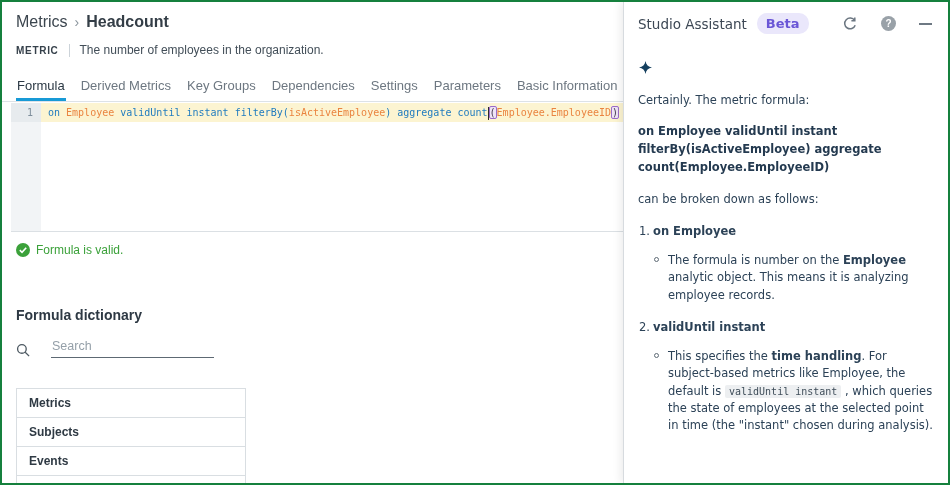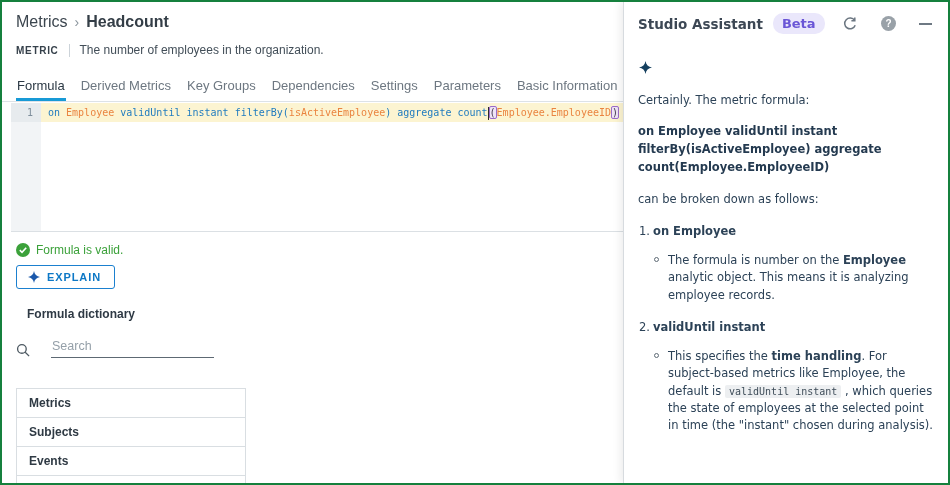--- a/index.html
+++ b/index.html
@@ -33,37 +33,37 @@
   .match { color:#44394e; background:#efe4f7; border:1px solid #9a6bc9; border-radius:2px; }
   .cursor { display:inline-block; width:0; border-left:1px solid #2b2b2b; height:13px; vertical-align:middle; }
 
   .valid-row { position:absolute; left:14px; top:241px; display:flex; align-items:center; gap:6px;
                font-size:12px; color:#3ba13a; }
   .check-icon { width:14px; height:14px; flex:none; }
   .explain-btn { position:absolute; left:14px; top:263px; display:flex; align-items:center; gap:7px;
                  border:1px solid #1b80cf; border-radius:3px; background:#fff; padding:5px 13px 5px 11px;
                  font-size:11px; font-weight:700; letter-spacing:.9px; color:#0d78c6; cursor:pointer;
                  font-family:"Liberation Sans", sans-serif; }
-  .dict-title { position:absolute; left:14px; top:305px; font-size:12px; font-weight:700; color:#2e3944;margin-left:11px; }
+  .dict-title { position:absolute; left:14px; top:305px; font-size:14px; font-weight:700; color:#2e3944; }
   .search-box { position:absolute; left:14px; top:335px; display:flex; align-items:flex-end; gap:20px; }
   .search-input { border:none; border-bottom:1px solid #5d6973; width:163px; font-size:12.5px;
                   padding:2px 1px 4px; color:#333; outline:none; background:transparent;
                   font-family:"Liberation Sans", sans-serif; }
   .search-input::placeholder { color:#95a0a9; }
   .dict-list { position:absolute; left:14px; top:386px; width:230px; bottom:-1px;
                border:1px solid #d9dee2; border-bottom:none; background:#fff; overflow:hidden; }
   .dict-row { height:29px; line-height:29px; padding-left:12px; border-bottom:1px solid #d9dee2;
               font-size:12px; font-weight:700; color:#2f3a44; cursor:pointer; }
 
   
   .assistant { position:absolute; left:621px; top:0; right:0; height:100%; background:#fff;
                border-left:1px solid #d7dbdf; box-shadow:-3px 0 8px rgba(0,0,0,.07); overflow:hidden;
                font-family:"DejaVu Sans", sans-serif; }
   .as-header { display:flex; align-items:center; padding:11px 16px 8px 14px; }
-  .as-title { font-size:13.5px; font-weight:700; color:#3c4754; }
+  .as-title { font-size:13.5px; font-weight:400; color:#3c4754; }
   .beta-badge { margin-left:10px; background:#eae7fb; color:#6a56d6; font-size:13px; font-weight:700;
                 padding:3px 9px; border-radius:10px; }
   .as-icons { margin-left:auto; display:flex; align-items:center; gap:23px; }
   .icon-btn { cursor:pointer; display:flex; align-items:center; }
   .help-circle { width:15px; height:15px; border-radius:50%; background:#99a1a8; color:#fff;
                  font-size:10px; font-weight:700; display:flex; align-items:center; justify-content:center;
                  font-family:"Liberation Sans", sans-serif; }
   .min-bar { width:13px; height:2px; background:#6e7983; }
 
   .bubble { margin:8px 12px 0 72px; background:#edf0f3; border-radius:8px; padding:9px 11px;
@@ -117,26 +117,20 @@
     </div>
 
     <div class="valid-row">
       <svg class="check-icon" viewBox="0 0 14 14">
         <circle cx="7" cy="7" r="7" fill="#3ba13a"></circle>
         <polyline points="3.8,7.2 6,9.3 10.2,4.7" fill="none" stroke="#fff" stroke-width="1.6"></polyline>
       </svg>
       <span>Formula is valid.</span>
     </div>
 
-    <div class="explain-btn">
-      <svg width="12" height="12" viewBox="0 0 16 16">
-        <path d="M8 0 C8.6 4.5 11.5 7.4 16 8 C11.5 8.6 8.6 11.5 8 16 C7.4 11.5 4.5 8.6 0 8 C4.5 7.4 7.4 4.5 8 0 Z" fill="#1a58ab"></path>
-      </svg>
-      <span>EXPLAIN</span>
-    </div>
 
     <div class="dict-title">Formula dictionary</div>
 
     <div class="search-box">
       <svg width="15" height="15" viewBox="0 0 16 16">
         <circle cx="6.3" cy="6.3" r="4.6" fill="none" stroke="#4d5962" stroke-width="1.4"></circle>
         <line x1="9.8" y1="9.8" x2="14" y2="14" stroke="#4d5962" stroke-width="1.4"></line>
       </svg>
       <input class="search-input" type="text" placeholder="Search" style="">
     </div>

